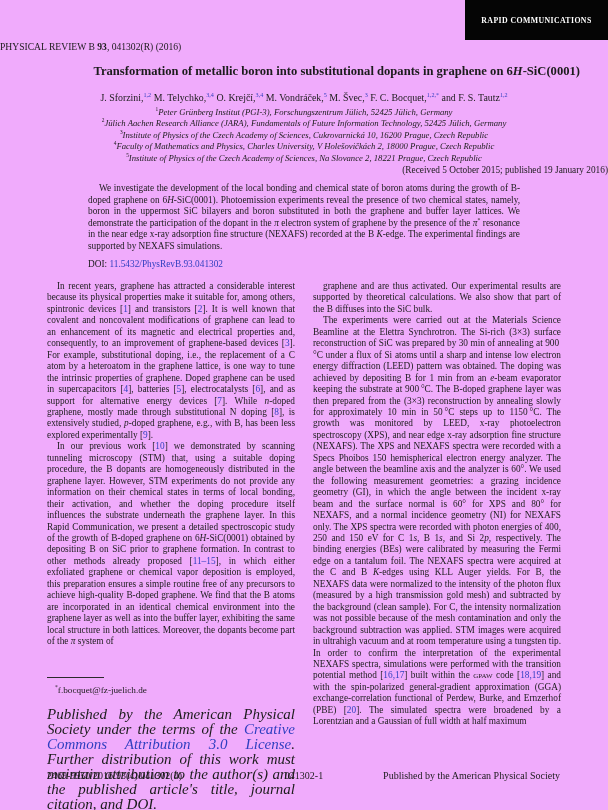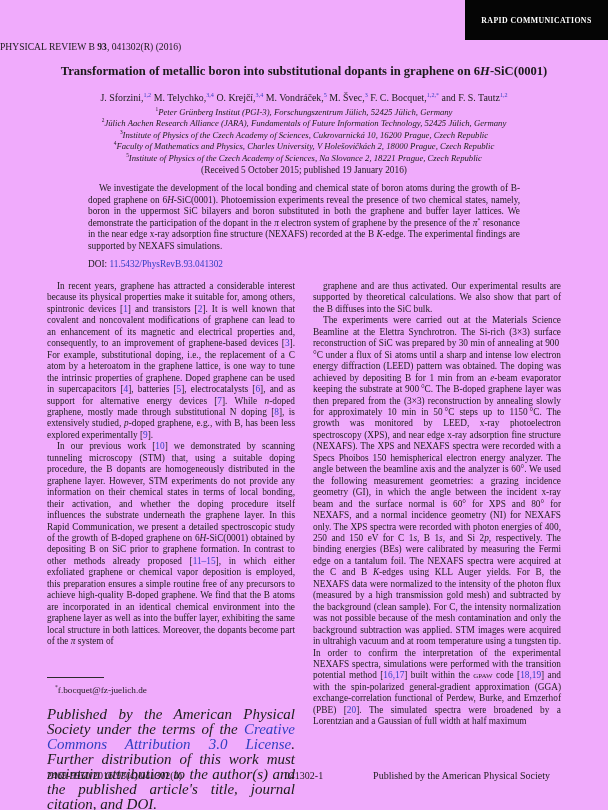--- a/index.html
+++ b/index.html
@@ -22,37 +22,37 @@
     font-family:"Liberation Serif", serif;
   }
 
   .journal-line {
     position:absolute; top:41px; left:0; width:100%;
     font-size:9.6px;
   }
 
   .paper-title {
     position:absolute; top:64px; left:28px; width:552px;
-    text-align:center; font-size:12.6px; font-weight:bold; line-height:15px;
+    text-align:right; font-size:12.6px; font-weight:bold; line-height:15px;
   }
 
   .authors {
     position:absolute; top:92px; left:16px; width:576px;
     text-align:center; font-size:9.9px;
   }
 
   .affiliations {
     position:absolute; top:107px; left:0; width:100%;
     text-align:center; font-style:italic; font-size:8.7px; line-height:11.4px;
   }
   .affiliations sup { font-style:normal; }
 
   .received {
     position:absolute; top:165px; left:0; width:100%;
-    text-align:center; font-size:9.3px;
+    text-align:right; font-size:9.3px;
   }
 
   .abstract {
     position:absolute; top:183px; left:88px; width:432px;
     font-size:9.3px; line-height:11.6px; text-align:justify;
   }
   .abstract p { margin:0; text-indent:11px; }
 
   .doi-line { position:absolute; top:259px; left:88px; font-size:9.3px; }
 
@@ -73,21 +73,21 @@
     line-height:15px; text-align:justify;
   }
   .license a { font-style:italic; }
 
   .page-footer {
     position:absolute; top:770px; left:47px; width:514px; height:14px;
     font-size:10px;
   }
   .footer-left   { position:absolute; left:0; top:0; }
   .footer-center { position:absolute; left:0; top:0; width:100%; text-align:center; }
-  .footer-right  { position:absolute; right:11px; top:0;margin-left:44px; }
+  .footer-right  { position:absolute; right:1px; top:0;margin-left:44px; }
 </style>
 </head>
 <body>
 
 <div class="page">
 
   <div class="banner">
     <span>RAPID COMMUNICATIONS</span>
   </div>
 

